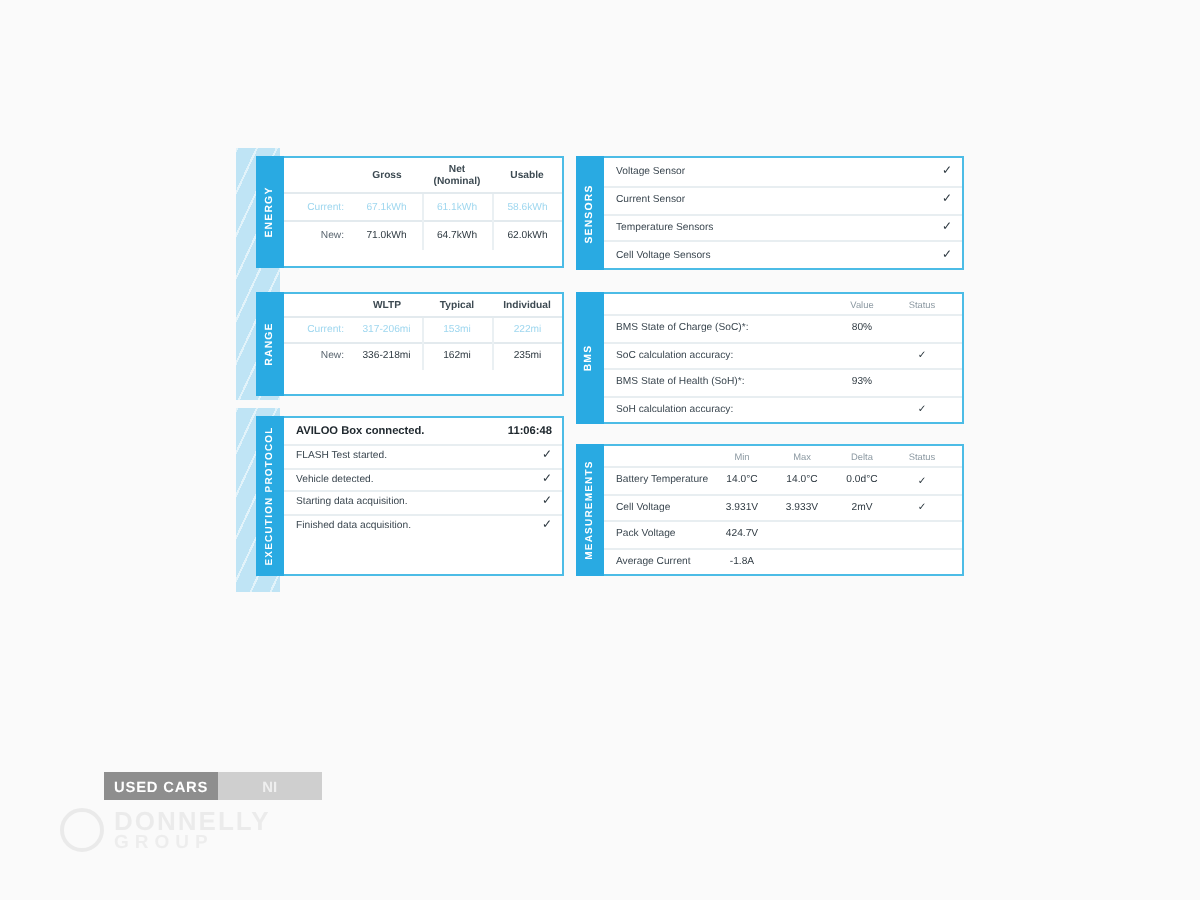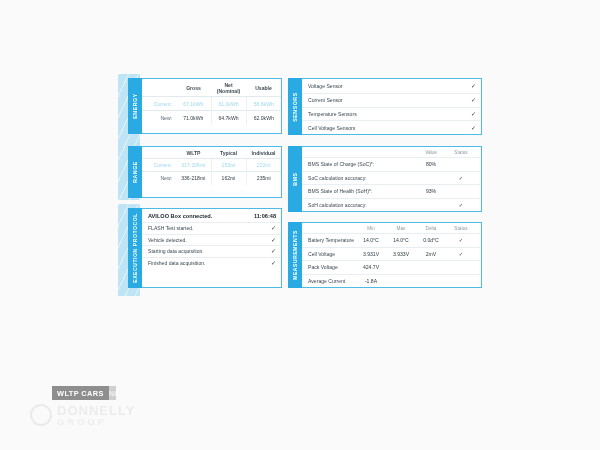--- a/index.html
+++ b/index.html
@@ -64,21 +64,21 @@
   .prot-head .t{flex:1 1 auto;font-size:5.6px;font-weight:bold;color:#20292f;}
   .prot-head .time{flex:0 0 auto;font-size:5.6px;font-weight:bold;color:#20292f;}
 
   .colhdr{display:flex;align-items:center;height:10px;padding:0 5px 0 6px;box-sizing:border-box;}
   .colhdr .sp{flex:1 1 auto;}
   .colhdr .c{flex:0 0 30px;text-align:center;font-size:4.7px;color:#8c99a2;}
 
   
   .badge{position:absolute;left:52px;top:386px;display:flex;align-items:stretch;height:14px;}
   .badge .b1{background:#8e8e8e;color:#fff;font-size:7.4px;font-weight:bold;letter-spacing:.4px;display:flex;align-items:center;padding:0 5px;}
-  .badge .b2{background:#cfcfcf;color:#efefef;font-size:7.4px;font-weight:bold;display:flex;align-items:center;padding:0 0;}
+  .badge .b2{background:#cfcfcf;color:#efefef;font-size:7.4px;font-weight:bold;display:flex;align-items:center;padding:0 22px;}
   .wm{position:absolute;left:30px;top:404px;display:flex;align-items:center;gap:5px;opacity:.5;}
   .wm .ring{width:22px;height:22px;border-radius:50%;border:2.5px solid #dcdcdc;box-sizing:border-box;}
   .wm .wt{line-height:1.0;}
   .wm .w1{font-size:13px;font-weight:bold;color:#dedede;letter-spacing:1px;}
   .wm .w2{font-size:9.5px;font-weight:bold;color:#e2e2e2;letter-spacing:3px;}
 </style>
 </head>
 <body>
 
 <div class="canvas">
@@ -290,21 +290,21 @@
             <div class="tcell"></div>
             <div class="tcell"></div>
             <div class="tcell"></div>
           </div>
         </div>
       </div>
     </div>
   </div>
 
   <div class="badge">
-    <div class="b1">WLTP CARS</div>
+    <div class="b1">USED CARS</div>
     <div class="b2">NI</div>
   </div>
 
   <div class="wm">
     <div class="ring"></div>
     <div class="wt">
       <div class="w1">DONNELLY</div>
       <div class="w2">GROUP</div>
     </div>
   </div>

